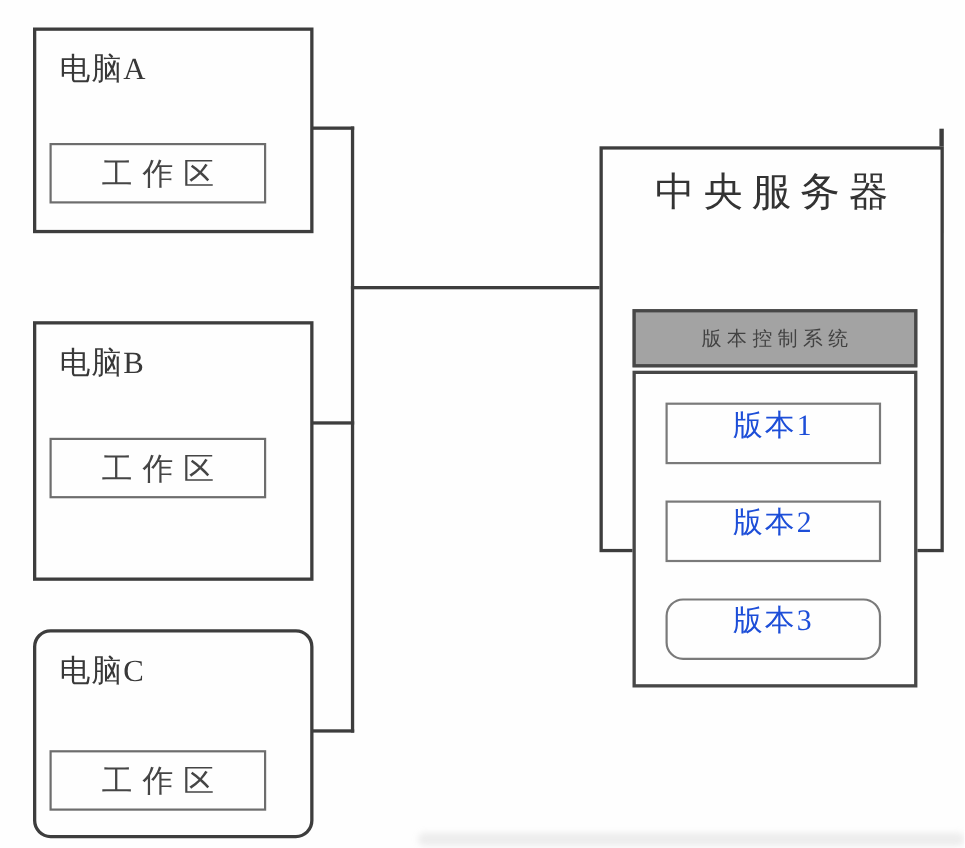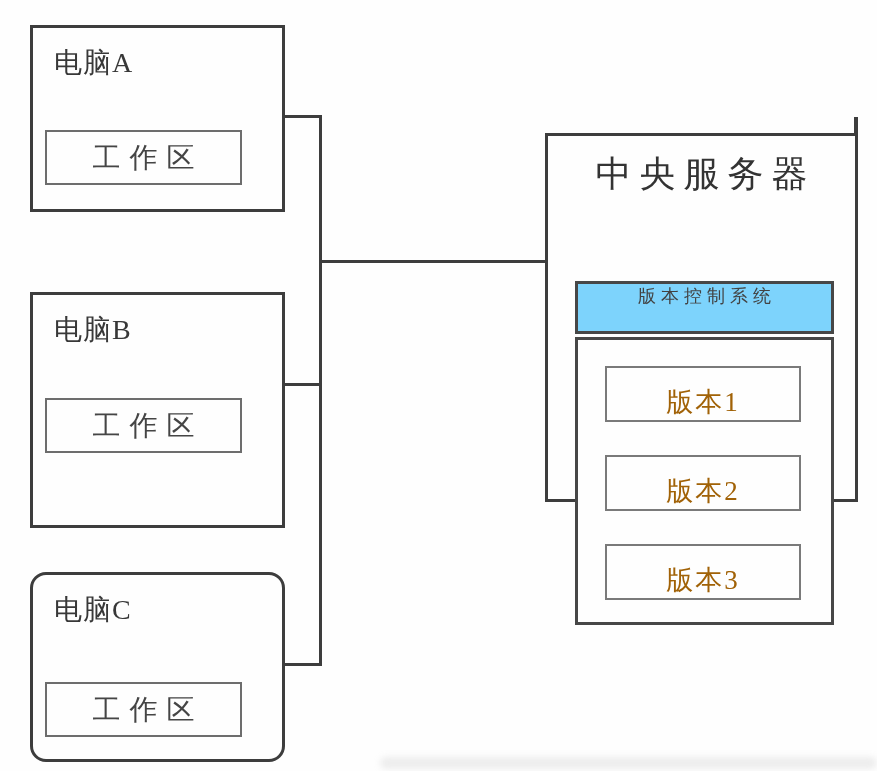--- a/index.html
+++ b/index.html
@@ -81,51 +81,51 @@
   }
   .vcs-title-box {
     position: absolute;
     left: 27px;
     top: 145px;
     width: 259px;
     height: 53px;
     border: 3px solid #474747;
     box-sizing: border-box;
     display: flex;
-    align-items: flex-start;
+    align-items: center;
     justify-content: center;
     font-size: 18px;
     letter-spacing: 5px;
     text-indent: 5px;
     color: #424242;
-    background: #7dd3fc;
+    background: #a3a3a3;
   }
   .vcs-content-box {
     position: absolute;
     left: 27px;
     top: 201px;
     width: 259px;
     height: 288px;
     border: 3px solid #474747;
     box-sizing: border-box;
     background: #fefefe;
   }
   .version-box {
     position: absolute;
     left: 27px;
     width: 196px;
     height: 56px;
     border: 2px solid #7a7a7a;
     box-sizing: border-box;
     display: flex;
-    align-items: flex-end;
+    align-items: flex-start;
     justify-content: center;
     font-size: 27px;
     letter-spacing: 2px;
-    color: #a16207;
+    color: #1d4ed8;
     background: #fefefe;
   }
   .scan-artifact {
     position: absolute;
     left: 380px;
     top: 757px;
     width: 497px;
     height: 12px;
     background: rgba(160,160,160,0.18);
     filter: blur(3px);
@@ -172,21 +172,21 @@
       <span>版本控制系统</span>
     </div>
 
     <div class="vcs-content-box">
       <div class="version-box" style="top:26px;">
         <span>版本1</span>
       </div>
       <div class="version-box" style="top:115px;">
         <span>版本2</span>
       </div>
-      <div class="version-box" style="top:204px;">
+      <div class="version-box" style="top:204px;border-radius:16px;">
         <span>版本3</span>
       </div>
     </div>
   </div>
 
   <div class="scan-artifact"></div>
 
 </div>
 
 </body></html>

